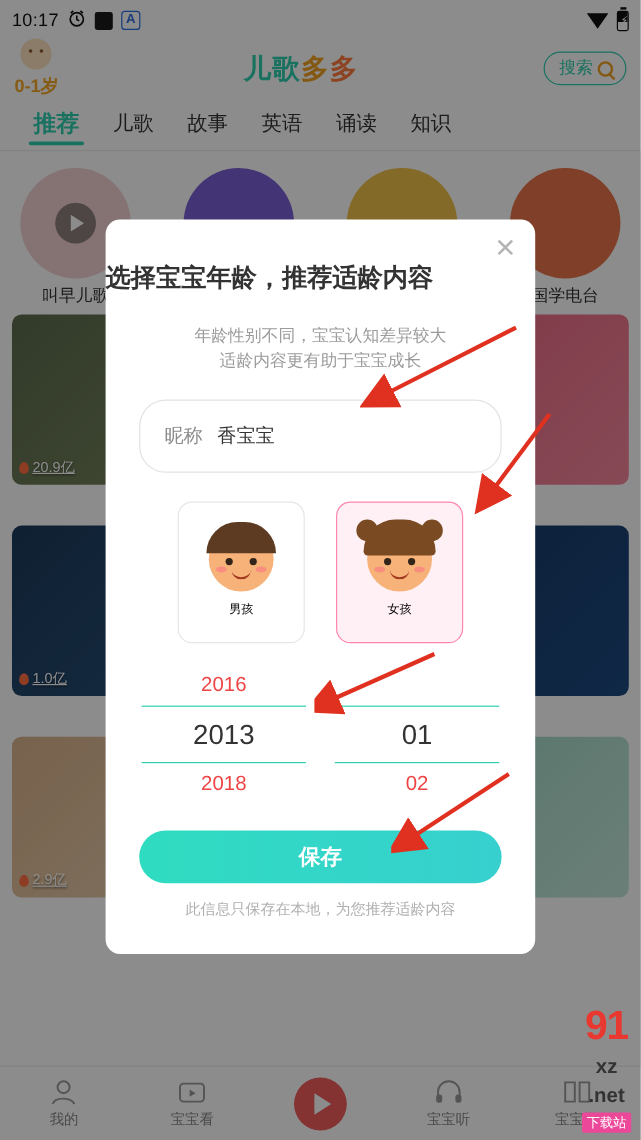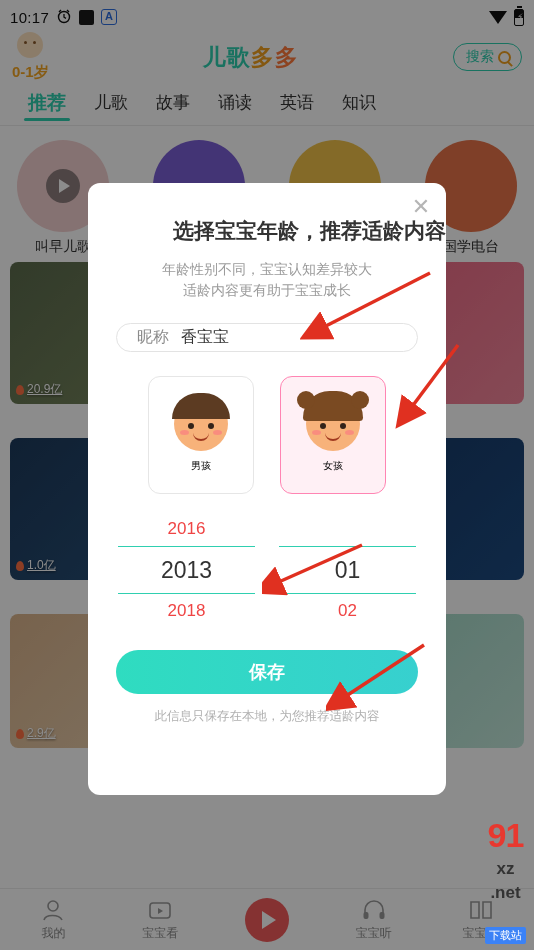--- a/index.html
+++ b/index.html
@@ -134,29 +134,29 @@
   }
   .modal {
     position: absolute; left: 88px; top: 183px; width: 358px; height: 612px;
     background: #fff; border-radius: 12px;
   }
   .modal-close {
     position: absolute; right: 14px; top: 14px; width: 22px; height: 22px;
     color: #b5b5b5; font-size: 22px; line-height: 20px; text-align: center;
   }
   .modal-title {
-    text-align: right; font-size: 21px; font-weight: 700; color: #333;
+    text-align: left; font-size: 21px; font-weight: 700; color: #333;
     padding-top: 34px;
   }
   .modal-sub {
     text-align: center; font-size: 14px; color: #9b9b9b; line-height: 21px;
-    margin-top: 14px;
+    margin-top: 24px;
   }
   .nick-box {
-    margin: 22px 28px 0; height: 29px; border: 1px solid #e3e3e3; border-radius: 22px;
+    margin: 22px 28px 0; height: 61px; border: 1px solid #e3e3e3; border-radius: 22px;
     display: flex; align-items: center; padding: 0 20px; gap: 12px;
     font-size: 16px;
   }
   .nick-label { color: #8b8b8b; }
   .nick-value { color: #333; }
 
   .gender-row { display: flex; gap: 26px; justify-content: center; margin-top: 24px; }
   .gender {
     width: 106px; height: 118px; border-radius: 12px; border: 1px solid #e6e6e6;
     display: flex; flex-direction: column; align-items: center; justify-content: center; gap: 8px;
@@ -196,21 +196,21 @@
 
   
   .arrow { position: absolute; pointer-events: none; }
 
   
   .wm {
     position: absolute; right: 8px; bottom: 6px; display: flex; align-items: center; gap: 4px; flex-direction: column;
   }
   .wm-91 { font-size: 34px; font-weight: 800; color: #e8382f; letter-spacing: -1px; }
   .wm-txt { font-size: 17px; font-weight: 700; color: #333; }
-  .wm-box { background: #3b82f6; color:#fff; font-size: 11px; padding: 1px 4px; border-radius: 2px; margin-top: 20px; }
+  .wm-box { background: #ec4899; color:#fff; font-size: 11px; padding: 1px 4px; border-radius: 2px; }
 </style>
 </head>
 <body>
 
 <div class="statusbar">
   <div class="sb-left">
     <span class="sb-time">10:17</span>
     <span class="ic">
       <svg width="16" height="16" viewBox="0 0 16 16">
           <circle cx="8" cy="9" r="5.5" fill="none" stroke="#111" stroke-width="1.4"></circle>
@@ -240,22 +240,22 @@
   <div class="search-btn">
     <span>搜索</span>
     <span class="mag"></span>
   </div>
 </div>
 
 <div class="tabs">
   <div class="tab active">推荐</div>
   <div class="tab">儿歌</div>
   <div class="tab">故事</div>
+  <div class="tab">英语</div>
   <div class="tab">诵读</div>
-  <div class="tab">英语</div>
   <div class="tab">知识</div>
 </div>
 
 <div class="content">
   <div class="row-top">
     <div class="circ-item">
       <div class="circ" style="background:#f3cfcf">
         <div class="play-overlay"></div>
       </div>
       <div class="circ-label">叫早儿歌</div>

